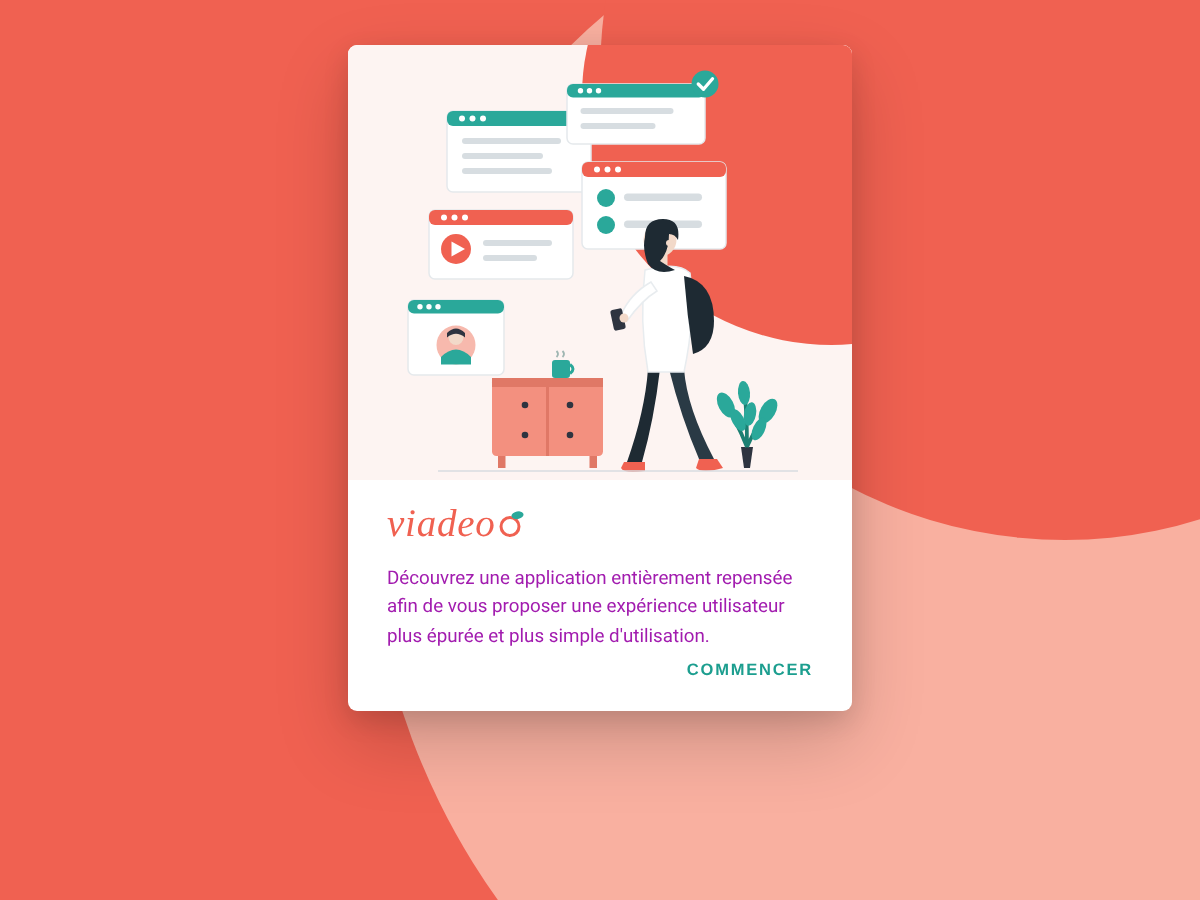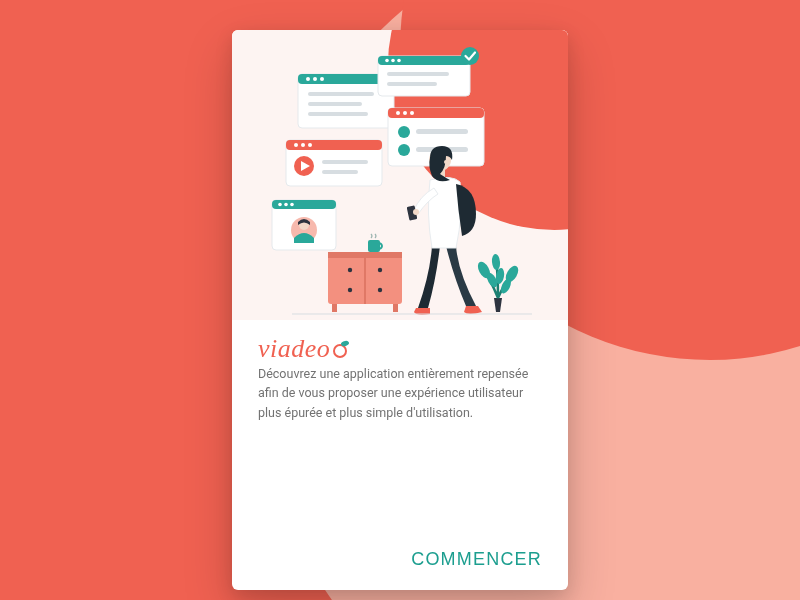--- a/index.html
+++ b/index.html
@@ -22,21 +22,21 @@
     position: absolute;
     width: 620px; height: 620px;
     right: -220px; top: -260px;
     background: #f06151;
     border-radius: 48% 52% 50% 50% / 50% 48% 52% 50%;
   }
   
   .phone {
     position: absolute;
     left: 232px; top: 30px;
-    width: 336px; height: 560px;
+    width: 336px; height: 444px;
     background: #ffffff;
     border-radius: 6px;
     box-shadow: 0 20px 50px rgba(0,0,0,0.18), 0 6px 18px rgba(0,0,0,0.12);
     overflow: hidden;
   }
   .hero {
     position: relative;
     width: 100%; height: 290px;
     background: #fdf4f2;
   }
@@ -79,33 +79,34 @@
     transform: rotate(-25deg);
   }
   .headline {
     margin-top: 16px;
     font-size: 18px;
     line-height: 1.3;
     font-weight: 700;
     color: #2e3440;
   }
   .body {
+    margin-top: 12px;
     font-size: 12.5px;
     line-height: 1.55;
-    color: #737373;
+    color: #a21caf;
   }
   .cta-row {
     position: absolute;
     bottom: 20px; right: 26px;
   }
   .cta {
     background: none; border: none;
     color: #1c9e8f;
-    font-weight: 400;
-    font-size: 18px;
+    font-weight: 700;
+    font-size: 11px;
     letter-spacing: 1.2px;
     cursor: pointer;
   }
 </style>
 </head>
 <body>
 
 <div class="stage">
   <div class="bg-shape-1"></div>
   <div class="bg-shape-2"></div>

